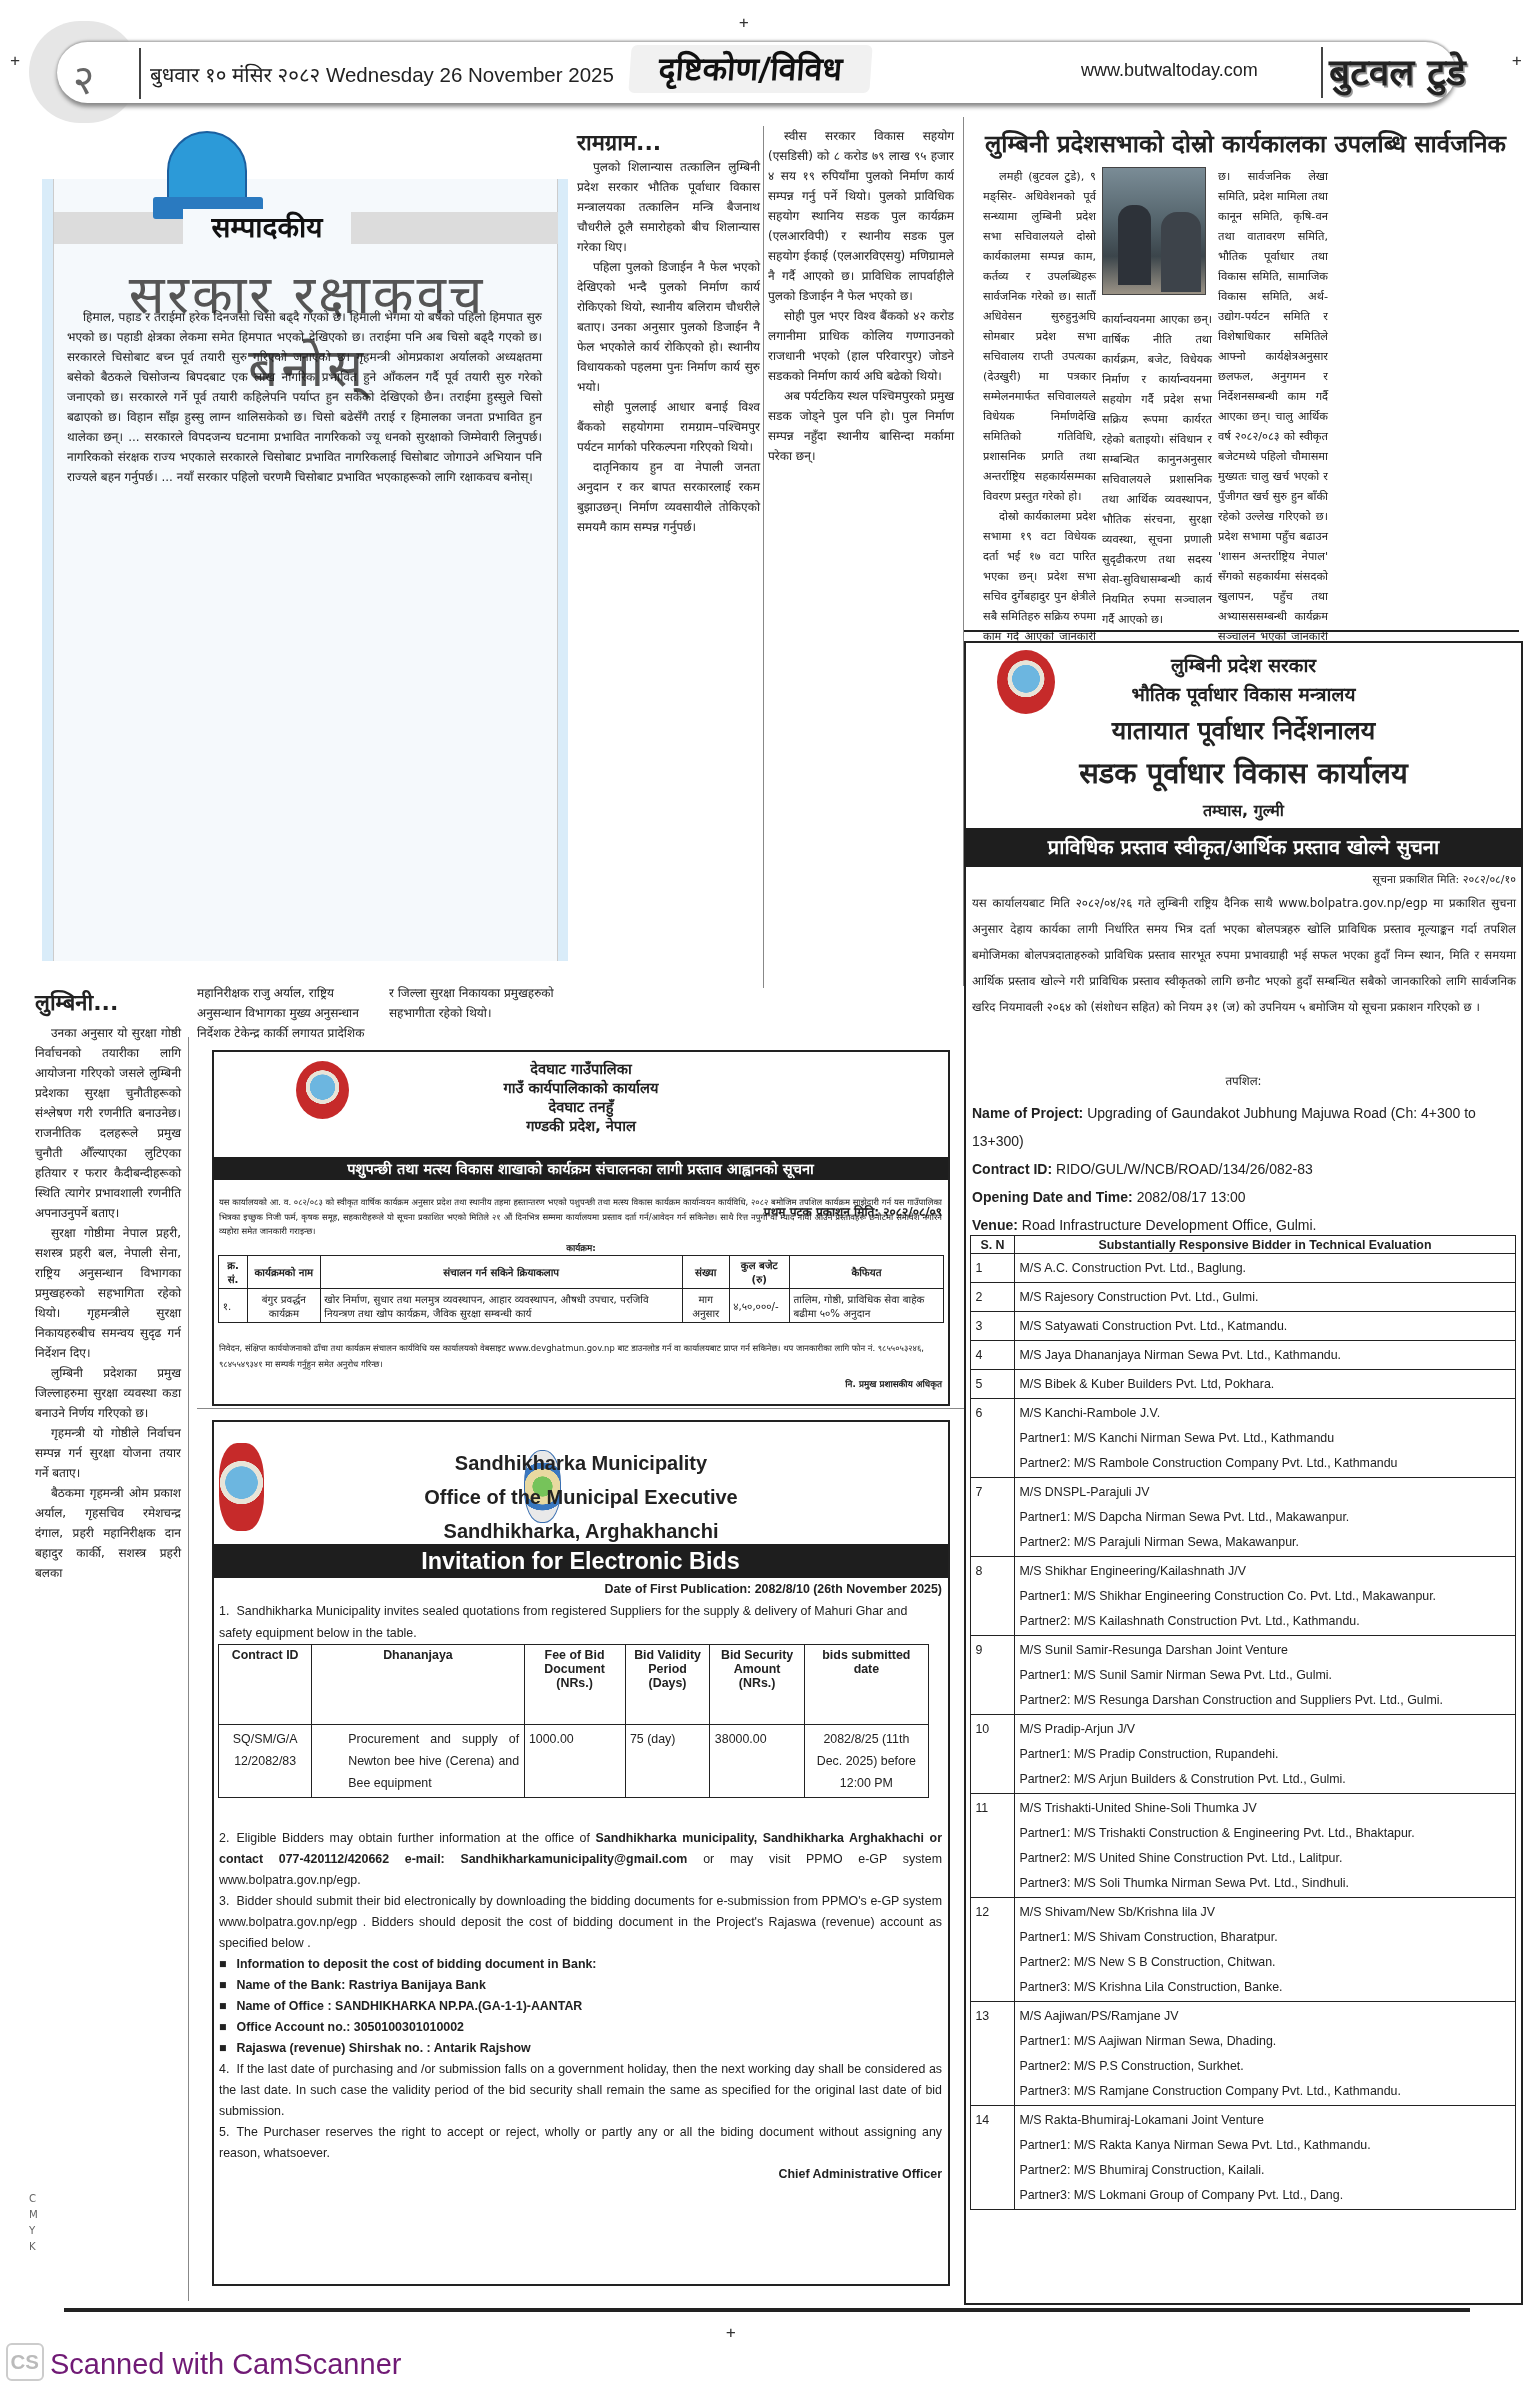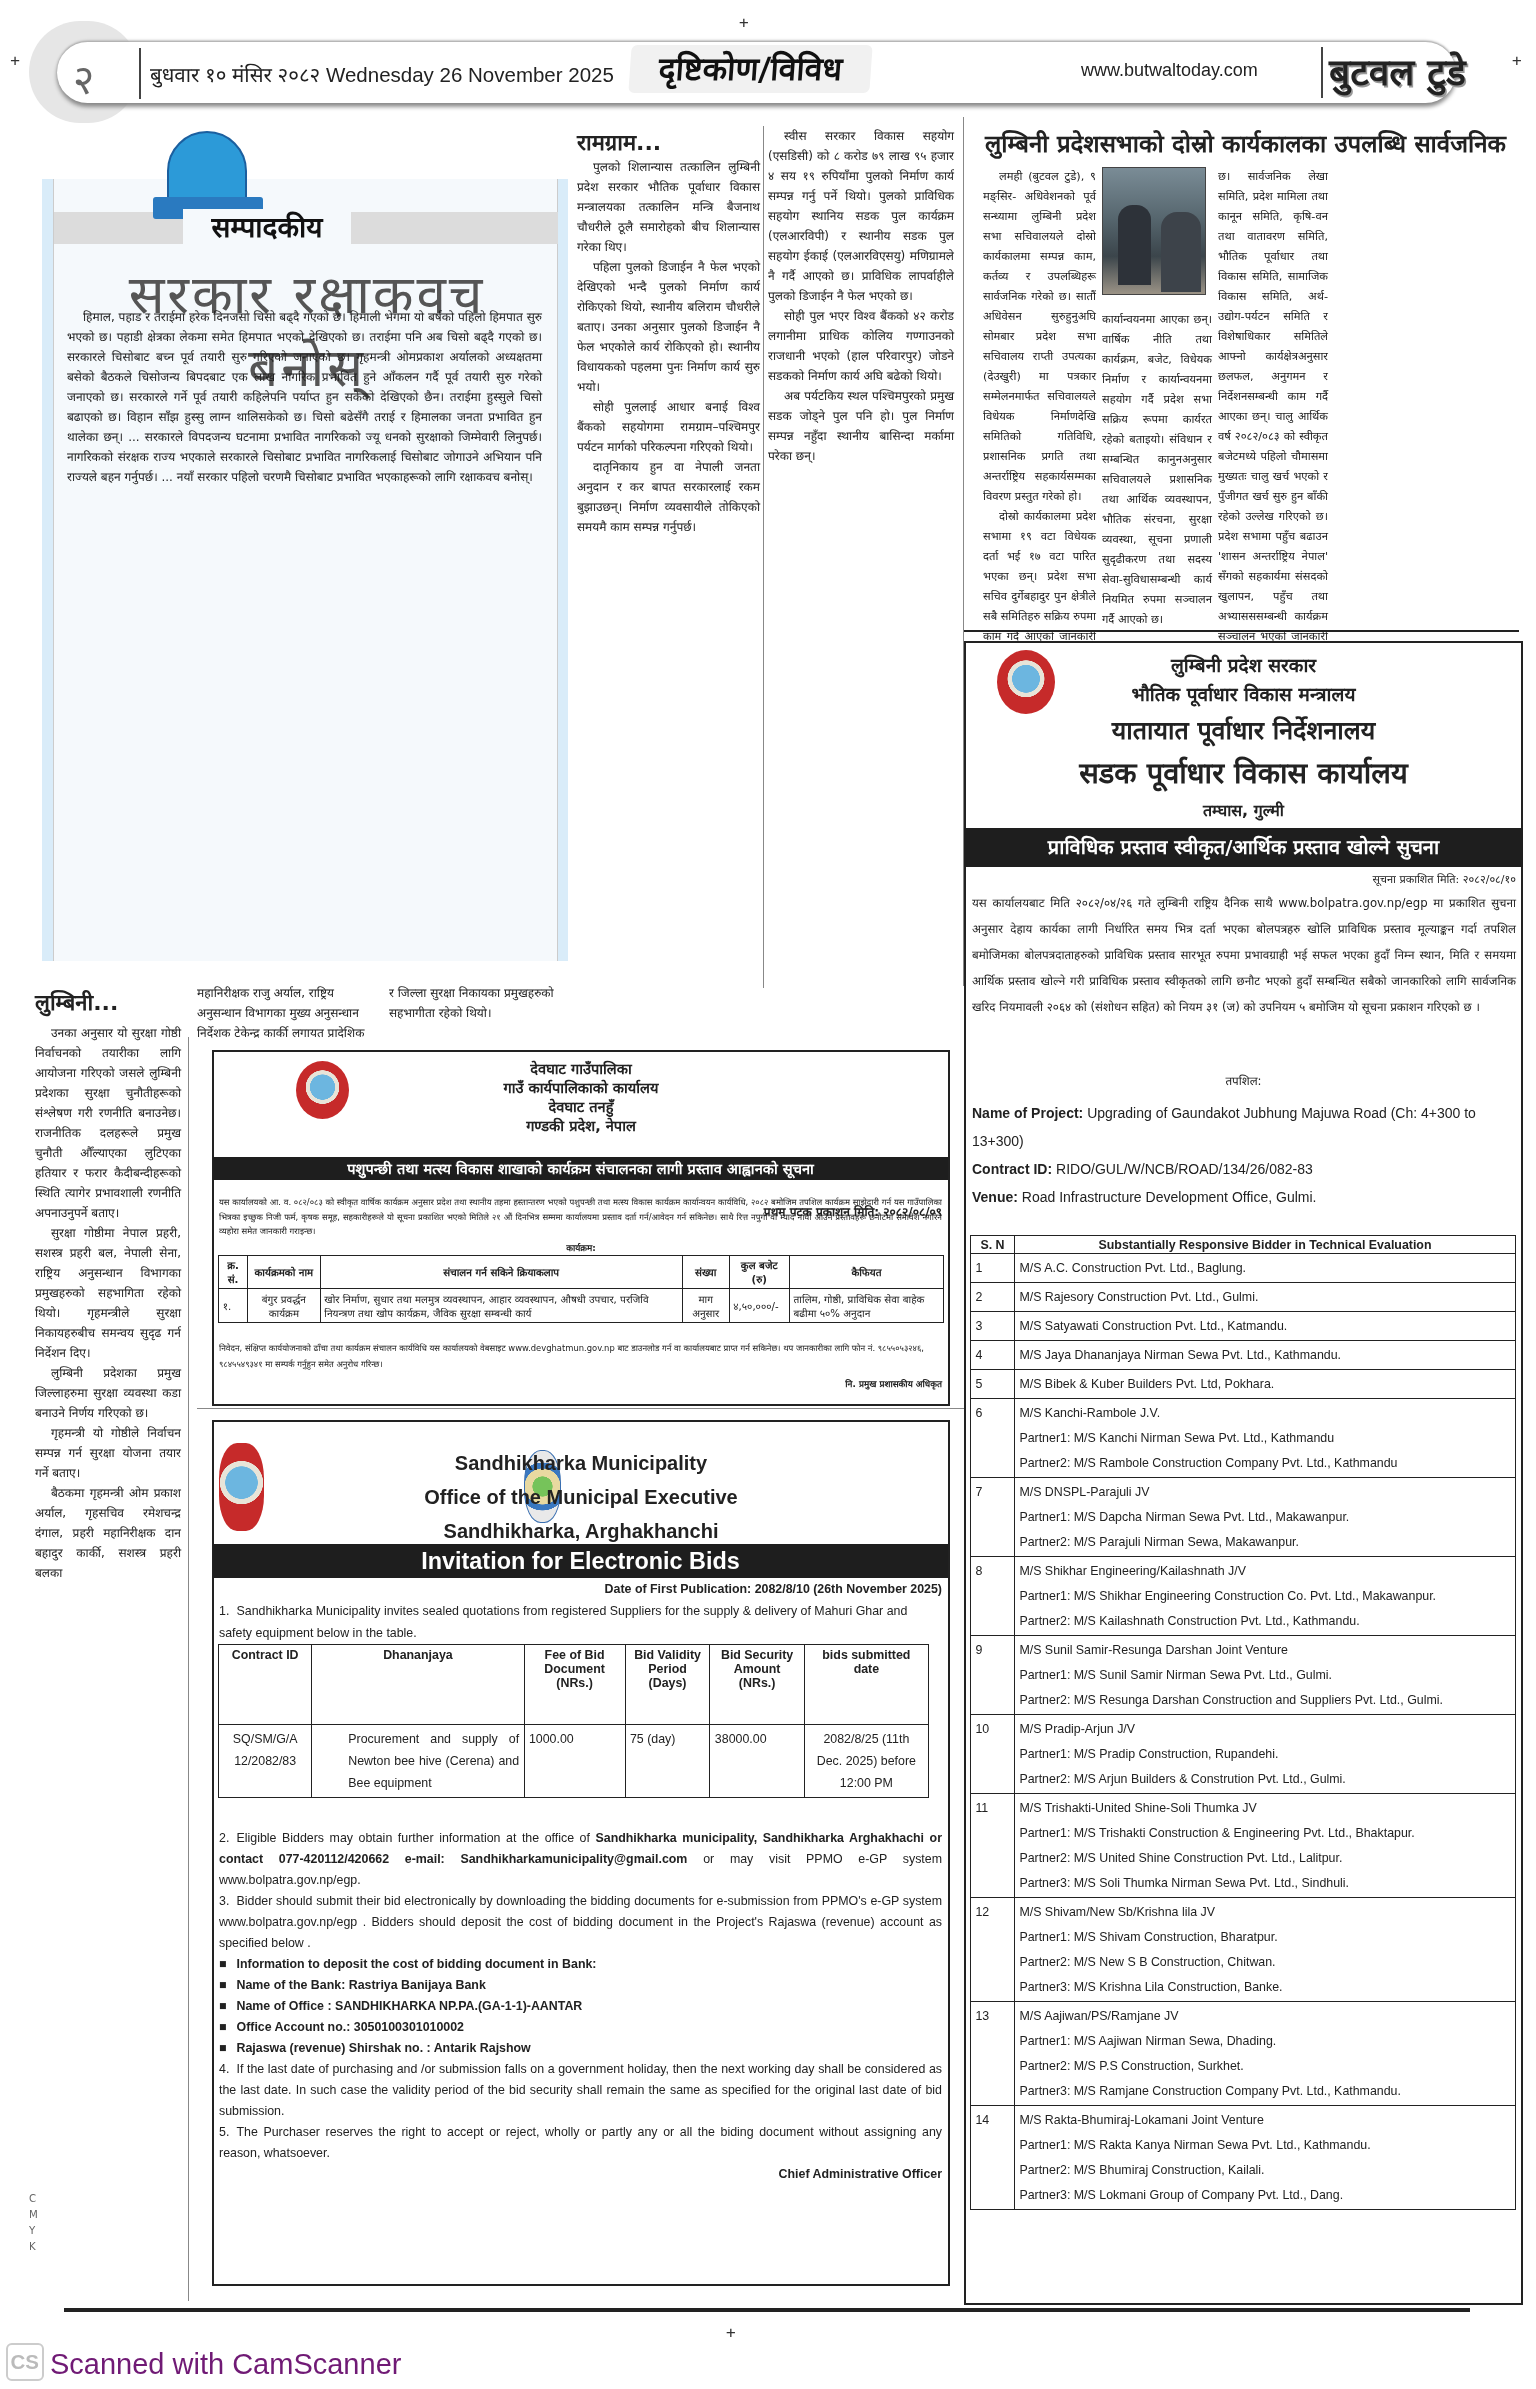--- a/index.html
+++ b/index.html
@@ -133,20 +133,21 @@
 <div class="abs b" style="left:964px;top:712px;width:559px;text-align:center;font-size:25px">यातायात पूर्वाधार निर्देशनालय</div>
 <div class="abs b" style="left:964px;top:752px;width:559px;text-align:center;font-size:29px">सडक पूर्वाधार विकास कार्यालय</div>
 <div class="abs b" style="left:964px;top:799px;width:559px;text-align:center;font-size:16px">तम्घास, गुल्मी</div>
 <div class="abs blackbar" style="left:964px;top:828px;width:559px;height:39px;font-size:20px;line-height:39px">प्राविधिक प्रस्ताव स्वीकृत/आर्थिक प्रस्ताव खोल्ने सुचना</div>
 <div class="abs" style="left:972px;top:871px;width:544px;text-align:right;font-size:11px">सूचना प्रकाशित मिति: २०८२/०८/१०</div>
 <div class="abs col" style="left:972px;top:890px;width:544px;font-size:11.7px;line-height:26px">यस कार्यालयबाट मिति २०८२/०४/२६ गते लुम्बिनी राष्ट्रिय दैनिक साथै www.bolpatra.gov.np/egp मा प्रकाशित सुचना अनुसार देहाय कार्यका लागी निर्धारित समय भित्र दर्ता भएका बोलपत्रहरु खोलि प्राविधिक प्रस्ताव मूल्याङ्कन गर्दा तपशिल बमोजिमका बोलपत्रदाताहरुको प्राविधिक प्रस्ताव सारभूत रुपमा प्रभावग्राही भई सफल भएका हुदाँ निम्न स्थान, मिति र समयमा आर्थिक प्रस्ताव खोल्ने गरी प्राविधिक प्रस्ताव स्वीकृतको लागि छनौट भएको हुदाँ सम्बन्धित सबैको जानकारिको लागि सार्वजनिक खरिद नियमावली २०६४ को (संशोधन सहित) को नियम ३१ (ज) को उपनियम ५ बमोजिम यो सूचना प्रकाशन गरिएको छ ।</div>
 <div class="abs" style="left:964px;top:1072px;width:559px;text-align:center;font-size:11.7px">तपशिल:</div>
 <div class="abs en" style="left:972px;top:1099px;width:544px;font-size:14px;line-height:28px">
   <div><span class="b">Name of Project:</span> <span>Upgrading of Gaundakot Jubhung Majuwa Road (Ch: 4+300 to 13+300)</span></div>
   <div><span class="b">Contract ID:</span> <span>RIDO/GUL/W/NCB/ROAD/134/26/082-83</span></div>
+  <div><span class="b">Opening Date and Time:</span> <span>2082/08/17 13:00</span></div>
   <div><span class="b">Venue:</span> <span>Road Infrastructure Development Office, Gulmi.</span></div>
 </div>
 <div class="abs" style="left:970px;top:1235px;width:546px">
   <table class="bidtbl en" style="width:100%">
     <thead>
         <tr>
       <th style="width:44px">S. N</th>
       <th>Substantially Responsive Bidder in Technical Evaluation</th>
     </tr>
       </thead>

